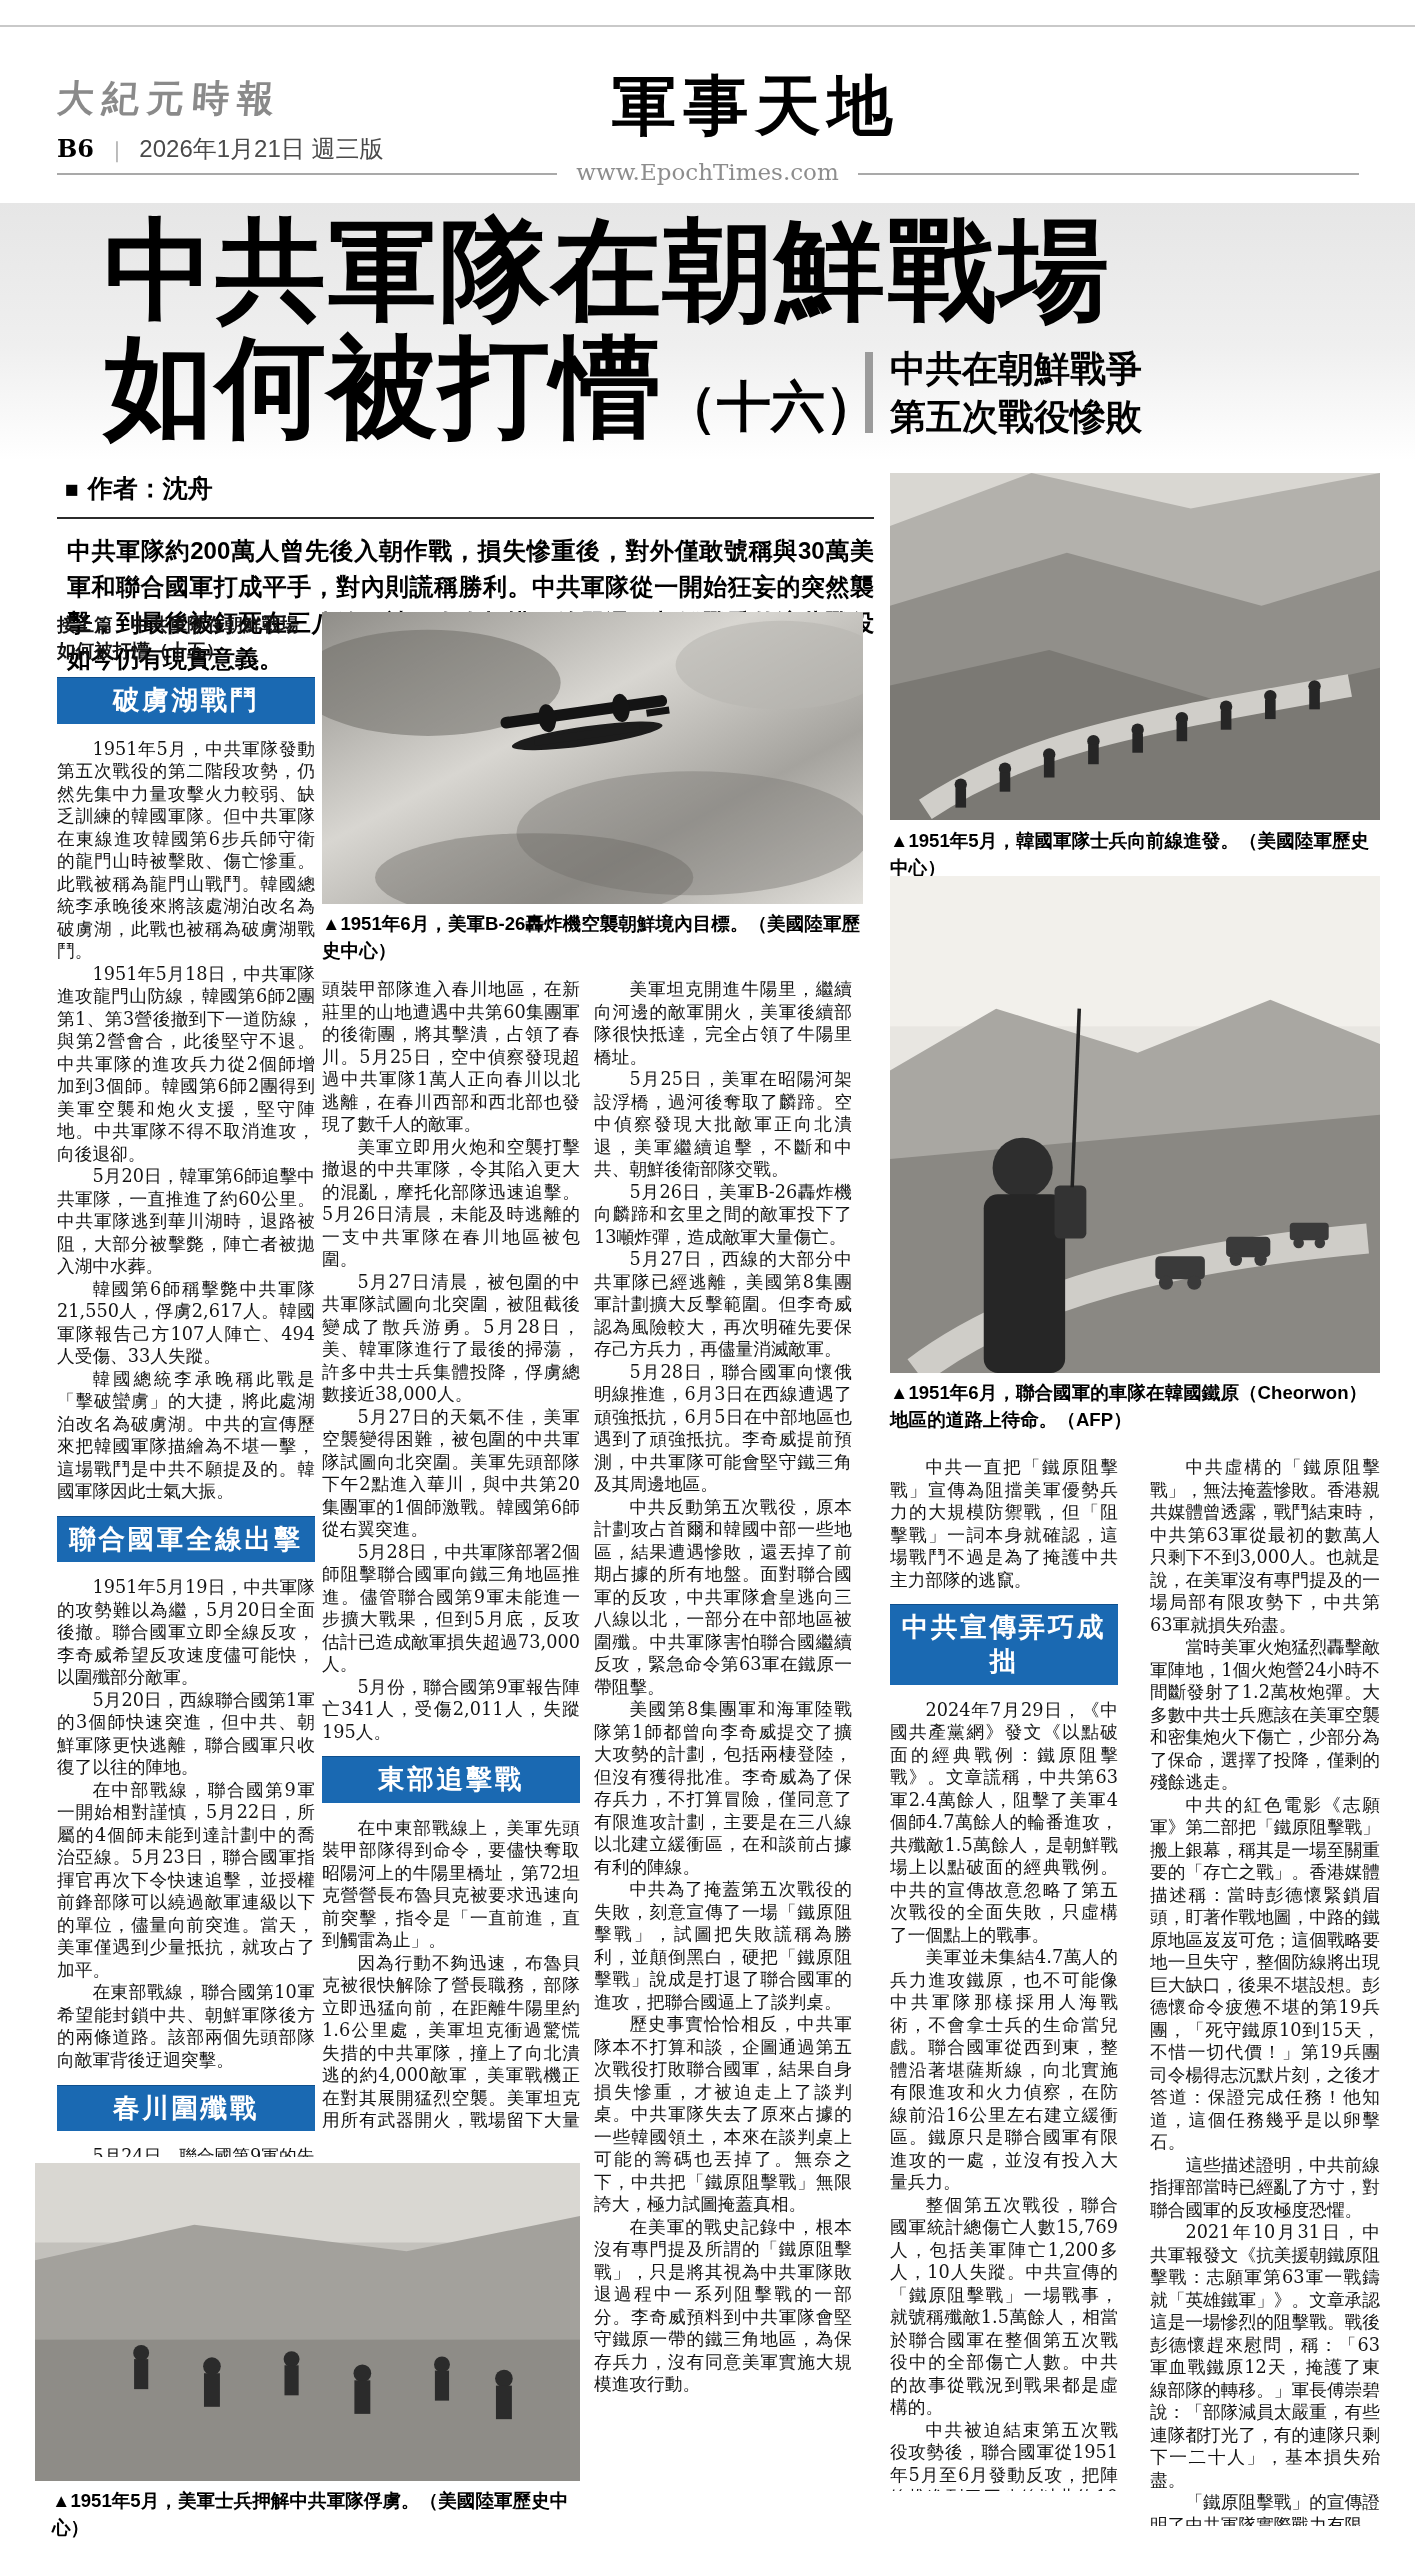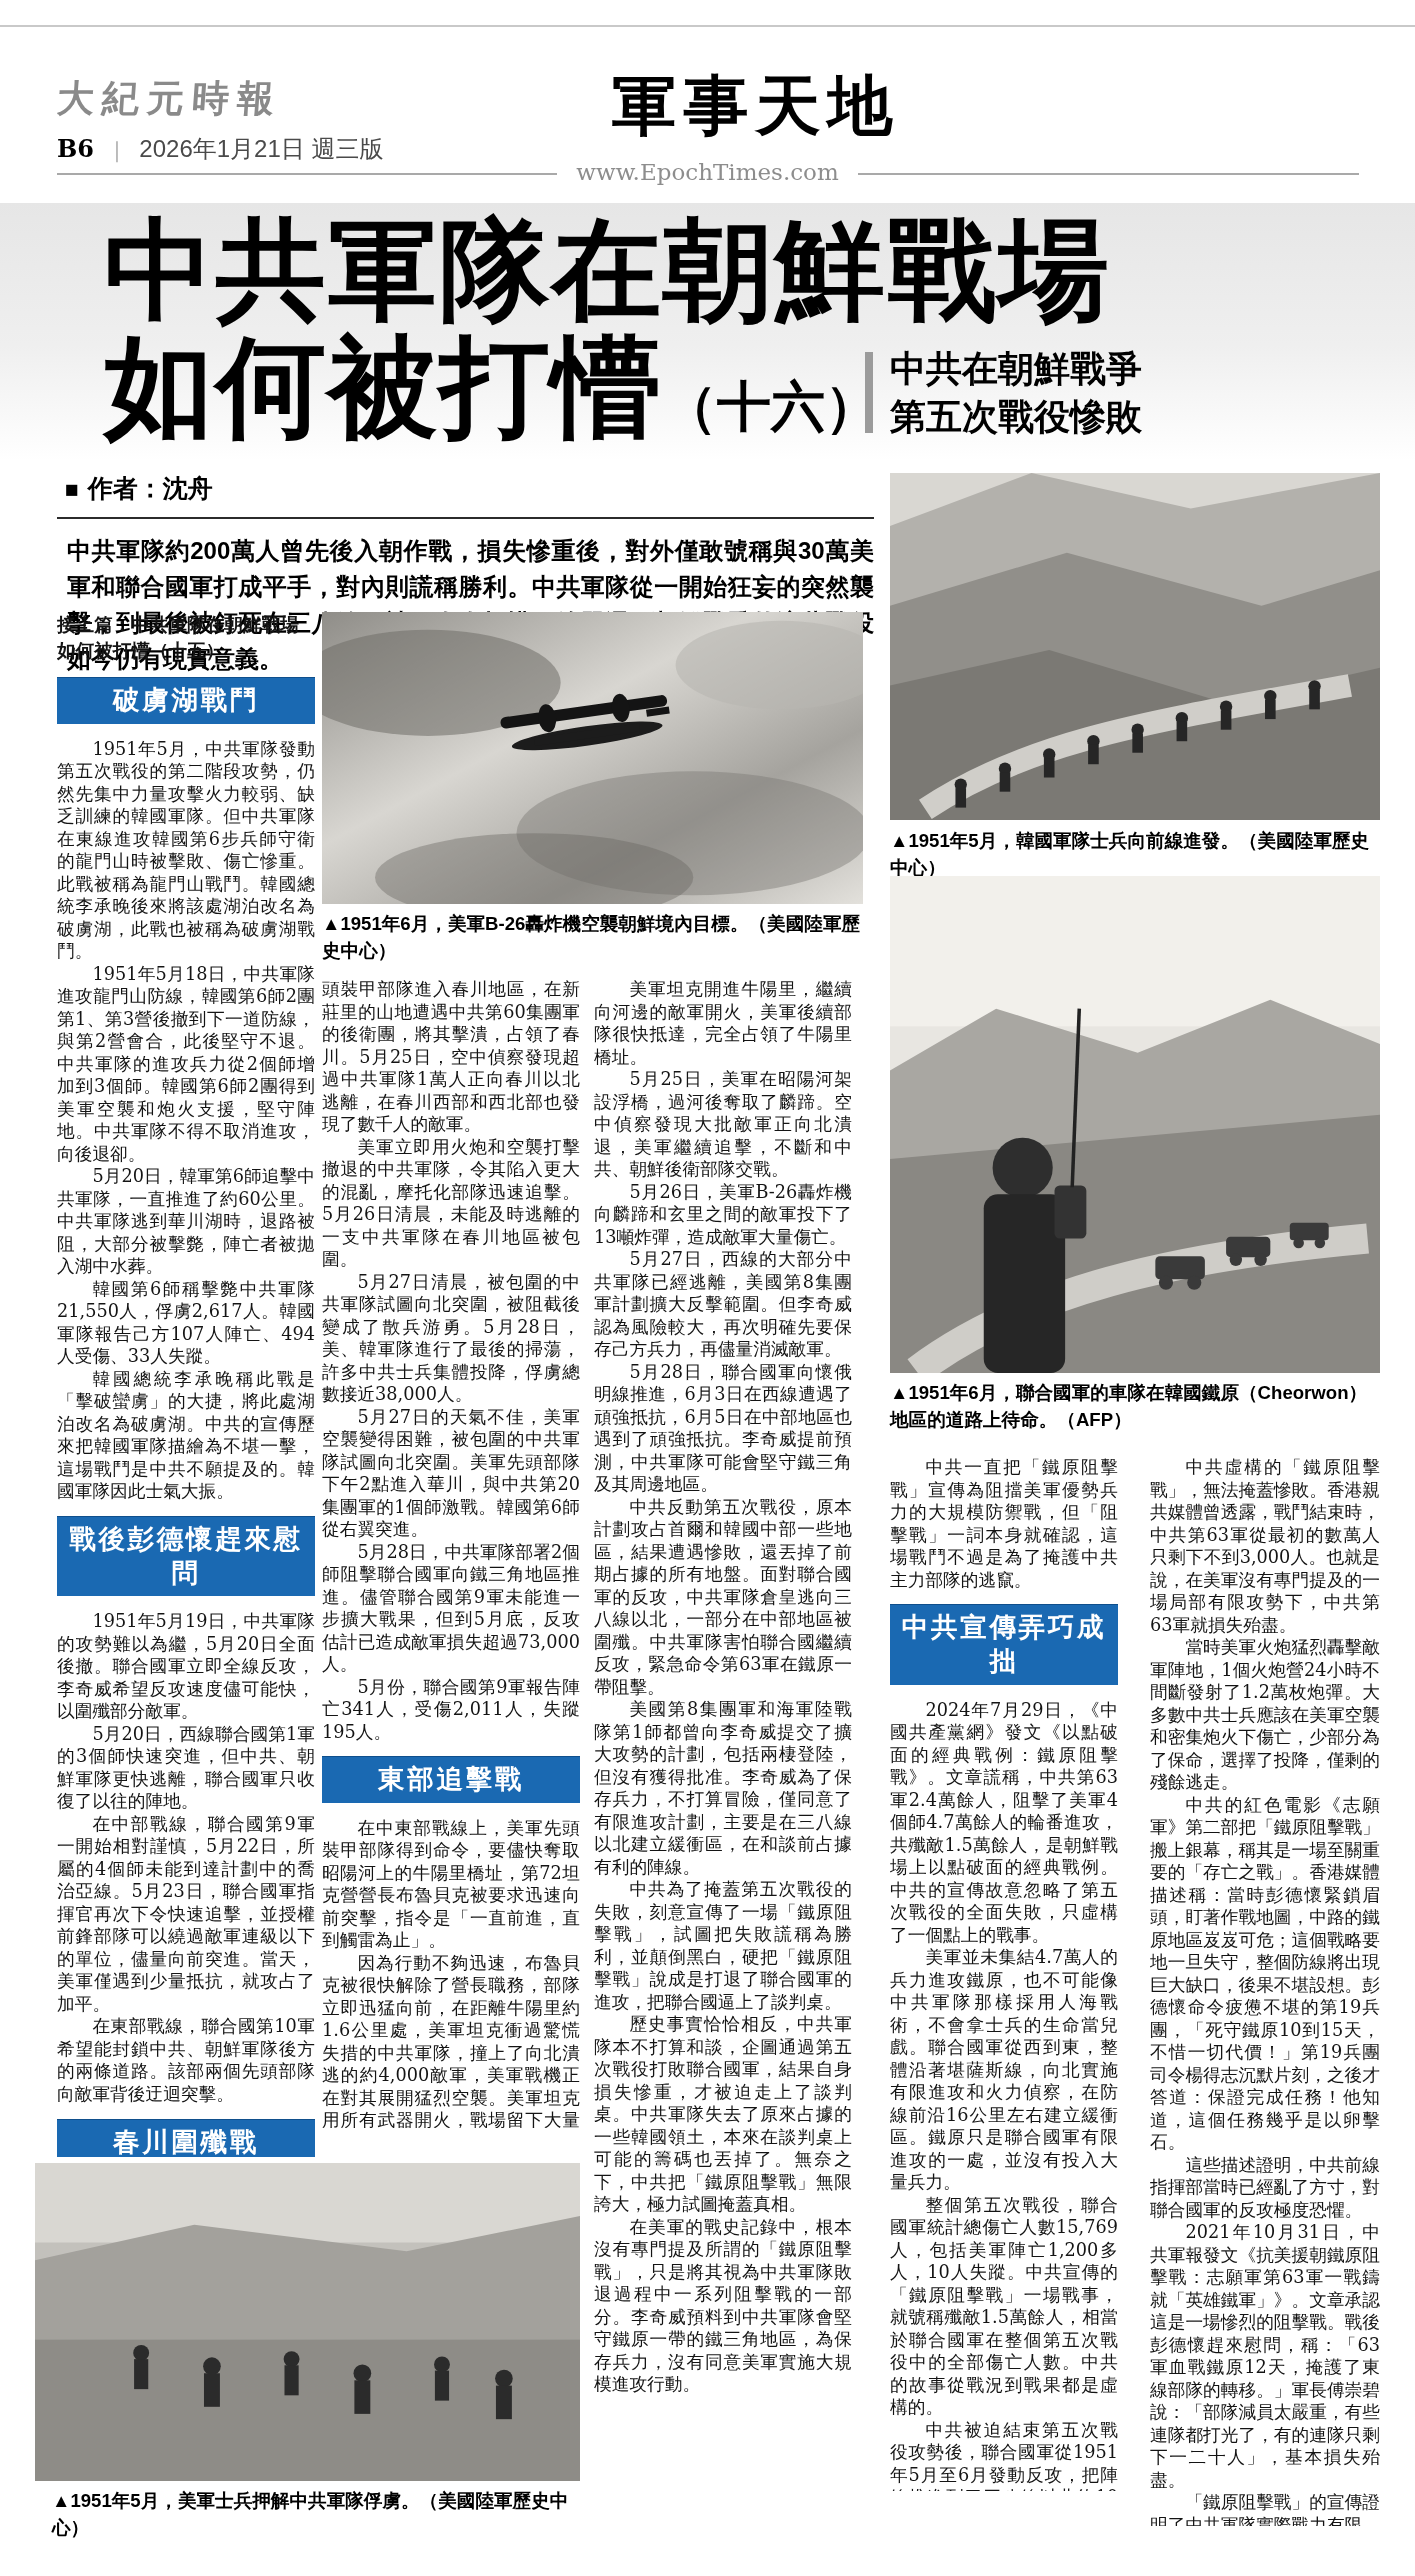--- a/index.html
+++ b/index.html
@@ -201,21 +201,21 @@
   <div class="caption" style="left:52px;top:2488px;width:540px;">▲1951年5月，美軍士兵押解中共軍隊俘虜。（美國陸軍歷史中心）</div>
 
   <div class="bodycol" style="left:57px;top:612px;width:258px;height:1545px;">
       <div class="note">接上篇：中共軍隊在朝鮮戰場如何被打懵（十五）</div>
       <div class="sec-h">破虜湖戰鬥</div>
       <p>1951年5月，中共軍隊發動第五次戰役的第二階段攻勢，仍然先集中力量攻擊火力較弱、缺乏訓練的韓國軍隊。但中共軍隊在東線進攻韓國第6步兵師守衛的龍門山時被擊敗、傷亡慘重。此戰被稱為龍門山戰鬥。韓國總統李承晚後來將該處湖泊改名為破虜湖，此戰也被稱為破虜湖戰鬥。</p>
       <p>1951年5月18日，中共軍隊進攻龍門山防線，韓國第6師2團第1、第3營後撤到下一道防線，與第2營會合，此後堅守不退。中共軍隊的進攻兵力從2個師增加到3個師。韓國第6師2團得到美軍空襲和炮火支援，堅守陣地。中共軍隊不得不取消進攻，向後退卻。</p>
       <p>5月20日，韓軍第6師追擊中共軍隊，一直推進了約60公里。中共軍隊逃到華川湖時，退路被阻，大部分被擊斃，陣亡者被拋入湖中水葬。</p>
       <p>韓國第6師稱擊斃中共軍隊21,550人，俘虜2,617人。韓國軍隊報告己方107人陣亡、494人受傷、33人失蹤。</p>
       <p>韓國總統李承晚稱此戰是「擊破蠻虜」的大捷，將此處湖泊改名為破虜湖。中共的宣傳歷來把韓國軍隊描繪為不堪一擊，這場戰鬥是中共不願提及的。韓國軍隊因此士氣大振。</p>
-      <div class="sec-h">戰後彭德懷趕來慰問</div>
+      <div class="sec-h">聯合國軍全線出擊</div>
       <p>1951年5月19日，中共軍隊的攻勢難以為繼，5月20日全面後撤。聯合國軍立即全線反攻，李奇威希望反攻速度儘可能快，以圍殲部分敵軍。</p>
       <p>5月20日，西線聯合國第1軍的3個師快速突進，但中共、朝鮮軍隊更快逃離，聯合國軍只收復了以往的陣地。</p>
       <p>在中部戰線，聯合國第9軍一開始相對謹慎，5月22日，所屬的4個師未能到達計劃中的喬治亞線。5月23日，聯合國軍指揮官再次下令快速追擊，並授權前鋒部隊可以繞過敵軍連級以下的單位，儘量向前突進。當天，美軍僅遇到少量抵抗，就攻占了加平。</p>
       <p>在東部戰線，聯合國第10軍希望能封鎖中共、朝鮮軍隊後方的兩條道路。該部兩個先頭部隊向敵軍背後迂迴突擊。</p>
       <div class="sec-h">春川圍殲戰</div>
       <p>5月24日，聯合國第9軍的先</p>
     </div>
   <div class="bodycol" style="left:322px;top:978px;width:258px;height:1150px;">
       <p class="noindent">頭裝甲部隊進入春川地區，在新莊里的山地遭遇中共第60集團軍的後衛團，將其擊潰，占領了春川。5月25日，空中偵察發現超過中共軍隊1萬人正向春川以北逃離，在春川西部和西北部也發現了數千人的敵軍。</p>
       <p>美軍立即用火炮和空襲打擊撤退的中共軍隊，令其陷入更大的混亂，摩托化部隊迅速追擊。5月26日清晨，未能及時逃離的一支中共軍隊在春川地區被包圍。</p>

